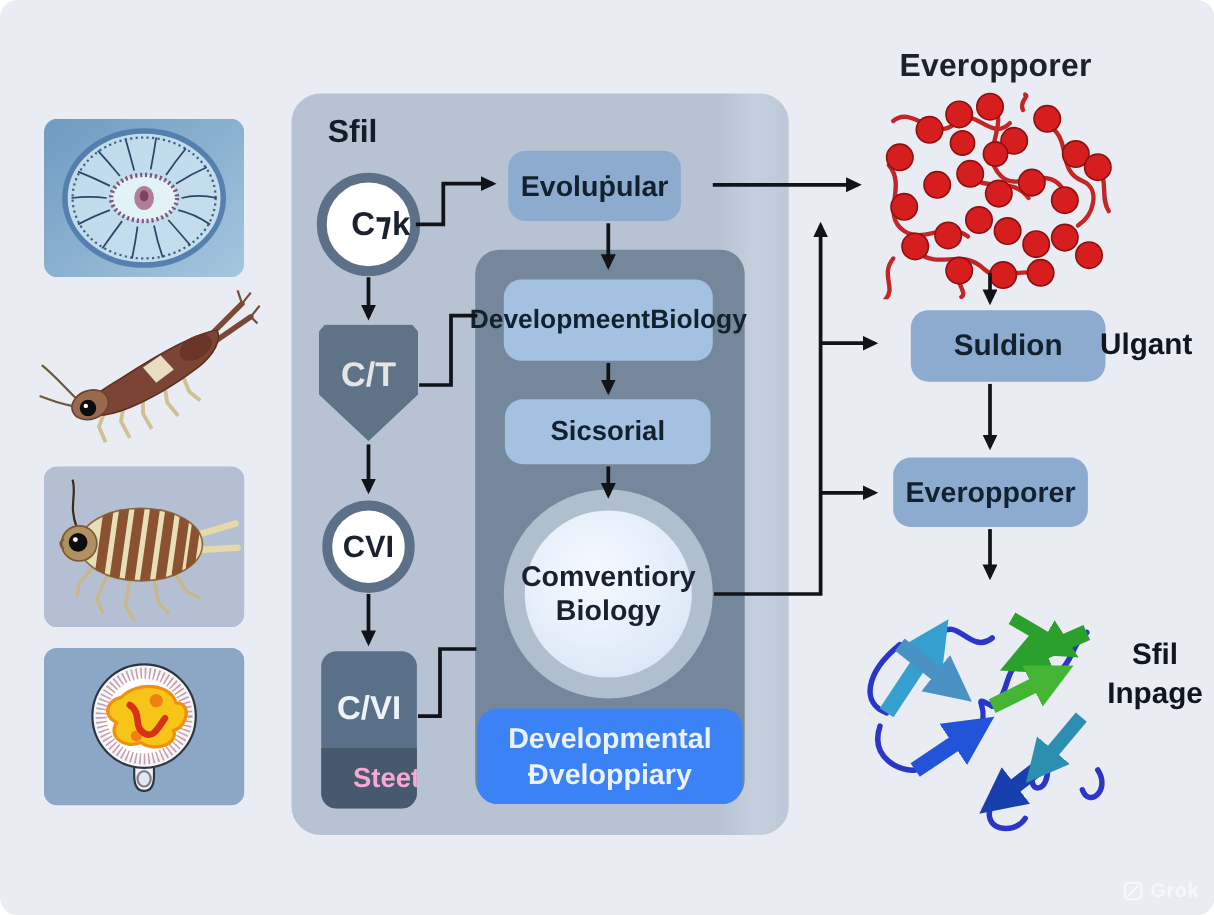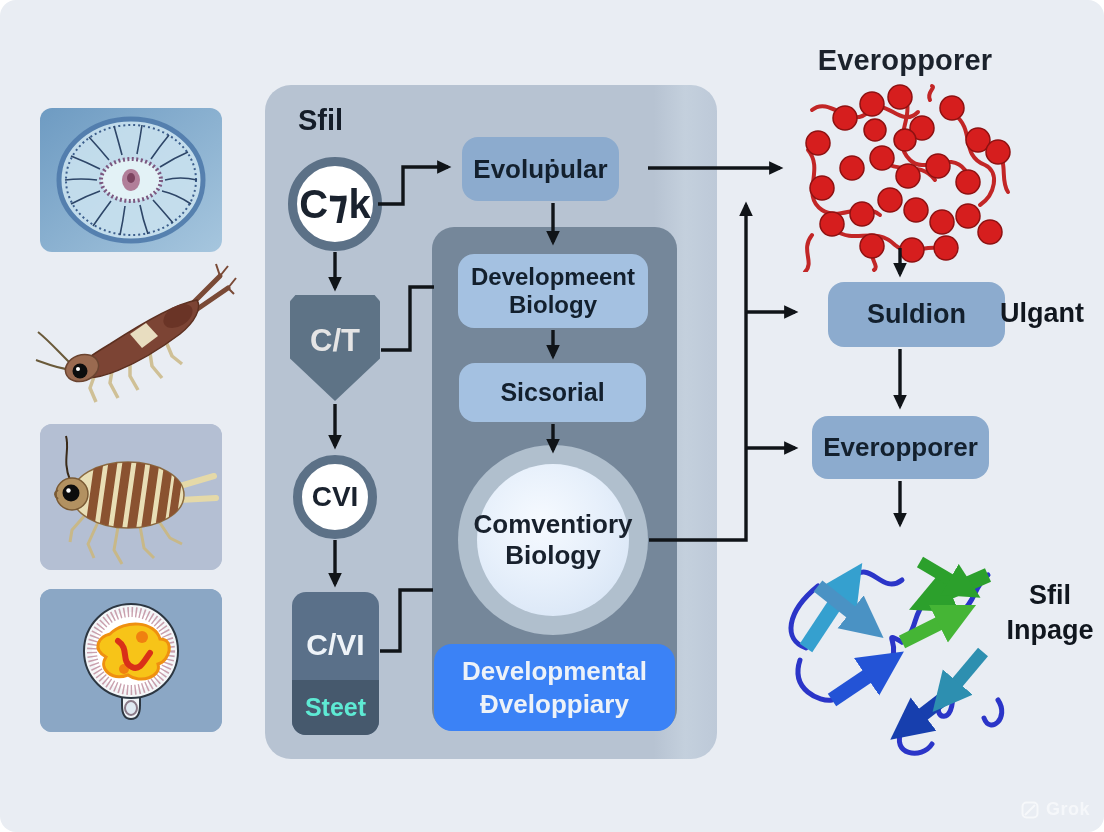--- a/index.html
+++ b/index.html
@@ -11,41 +11,41 @@
     background:linear-gradient(90deg,#b7c3d2 0%,#b7c3d2 86%,#c4d0dd 93%,#bdc9d8 100%);}
   .inner-panel{left:432px;top:227px;width:245px;height:504px;border-radius:22px;background:#75879a;}
   .mide{left:298px;top:104px;font-size:29px;font-weight:600;color:#141c28;}
   .node{display:flex;align-items:center;justify-content:center;text-align:center;
         font-weight:600;color:#13202e;}
   .rbox{border-radius:16px;}
   .box-mid{background:#8cabce;}
   .box-light{background:#a4c1e1;}
   .box-dark{background:#3b82f6;color:#edf2f8;}
   .evolupular{left:462px;top:137px;width:157px;height:64px;font-size:26px;}
-  .devbio{left:458px;top:254px;width:190px;height:74px;font-size:24px;line-height:1.15;flex-direction:column;}
+  .devbio{left:458px;top:254px;width:190px;height:74px;font-size:24px;line-height:1.15;flex-direction:row;}
   .sicsorial{left:459px;top:363px;width:187px;height:59px;font-size:25px;}
   .convcircle{left:458px;top:445px;width:190px;height:190px;border-radius:50%;background:#b0bfcd;
     display:flex;align-items:center;justify-content:center;}
   .convinner{width:152px;height:152px;border-radius:50%;
     background:radial-gradient(circle at 42% 38%, #f6faff 0%, #e7f0fb 45%, #dce8f7 75%, #d5e2f3 100%);
     display:flex;flex-direction:column;align-items:center;justify-content:center;
     font-size:26px;font-weight:600;color:#18212d;line-height:1.2;}
   .bottombox{left:434px;top:644px;width:241px;height:87px;border-radius:18px;font-size:26px;line-height:1.25;flex-direction:column;}
   .circlenode{border-radius:50%;background:#ffffff;border:9px solid #5c7187;
     display:flex;align-items:center;justify-content:center;font-weight:600;color:#1a222e;}
-  .c1{left:288px;top:157px;width:76px;height:76px;font-size:40px;}
+  .c1{left:288px;top:157px;width:76px;height:76px;font-size:30px;justify-content:flex-end;}
   .c2{left:293px;top:455px;width:66px;height:66px;font-size:28px;}
   .ct{left:290px;top:295px;width:90px;height:106px;background:#5e7386;
     clip-path:polygon(0 6%,6% 0,94% 0,100% 6%,100% 60%,50% 100%,0 60%);
     display:flex;align-items:flex-start;justify-content:center;}
   .ct span{margin-top:28px;font-size:31px;font-weight:600;color:#e5e5e5;}
   .cvibox{left:292px;top:592px;width:87px;height:143px;border-radius:14px;background:#5a7089;overflow:hidden;}
   .cvibox .lab{position:absolute;top:36px;width:100%;text-align:center;font-size:30px;font-weight:600;color:#eef3f8;}
   .cvibox .strip{position:absolute;bottom:0;width:100%;height:55px;background:#46596d;
-    display:flex;align-items:center;justify-content:center;font-size:25px;font-weight:600;color:#5eead4;}
+    display:flex;align-items:center;justify-content:center;font-size:25px;font-weight:600;color:#f9a8d4;padding-left:16px;}
   .suldion{left:812px;top:282px;width:177px;height:65px;font-size:27px;margin-left:16px;}
   .everop{left:812px;top:416px;width:177px;height:63px;font-size:26px;}
   .sidelabel{font-size:27px;font-weight:600;color:#10161e;}
   .sfil{text-align:center;line-height:1.3;}
   .card{border-radius:12px;overflow:hidden;}
   .overlay{left:0;top:0;pointer-events:none;}
   .watermark{right:14px;bottom:12px;display:flex;align-items:center;gap:7px;
     color:rgba(255,255,255,0.55);font-size:18px;font-weight:700;letter-spacing:.5px;}
 </style>
 </head>

